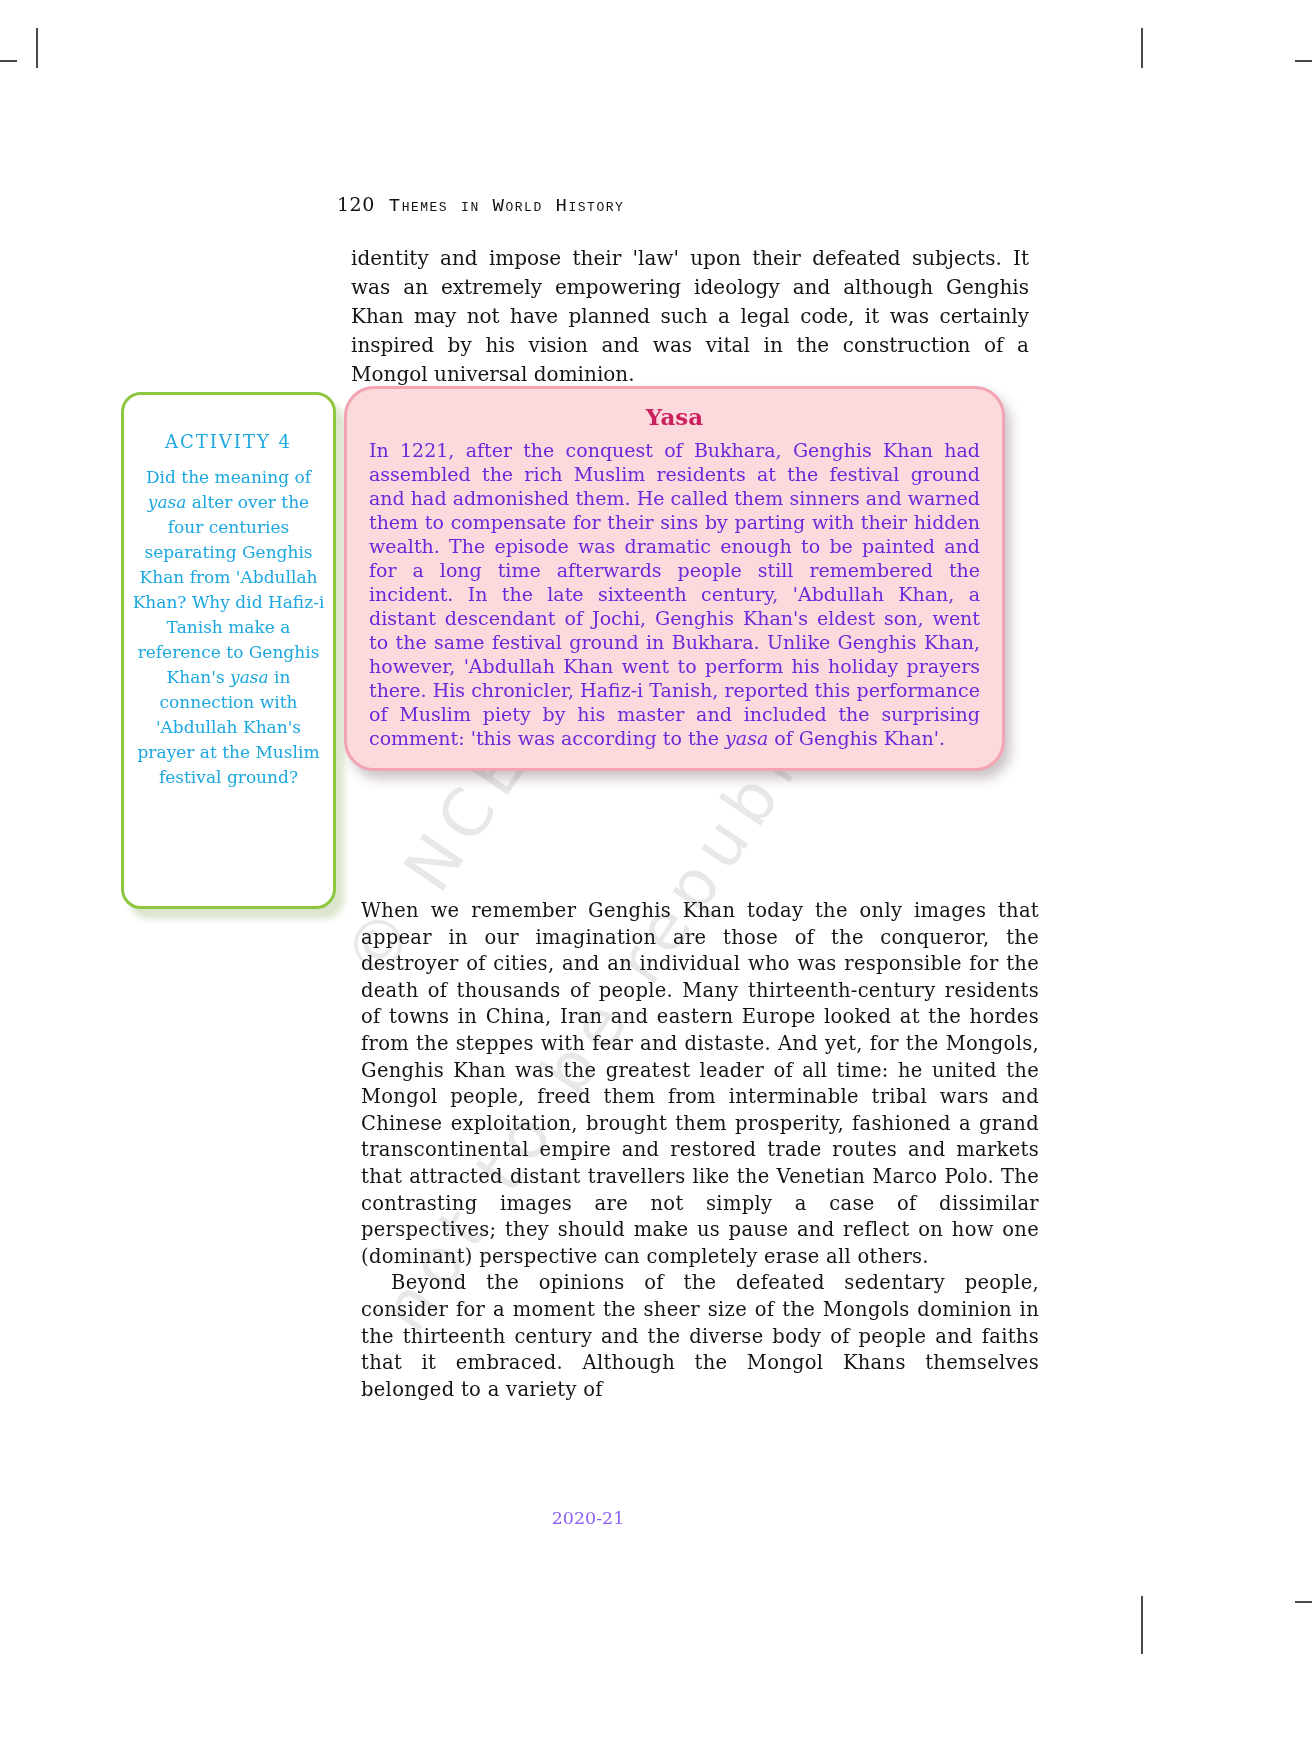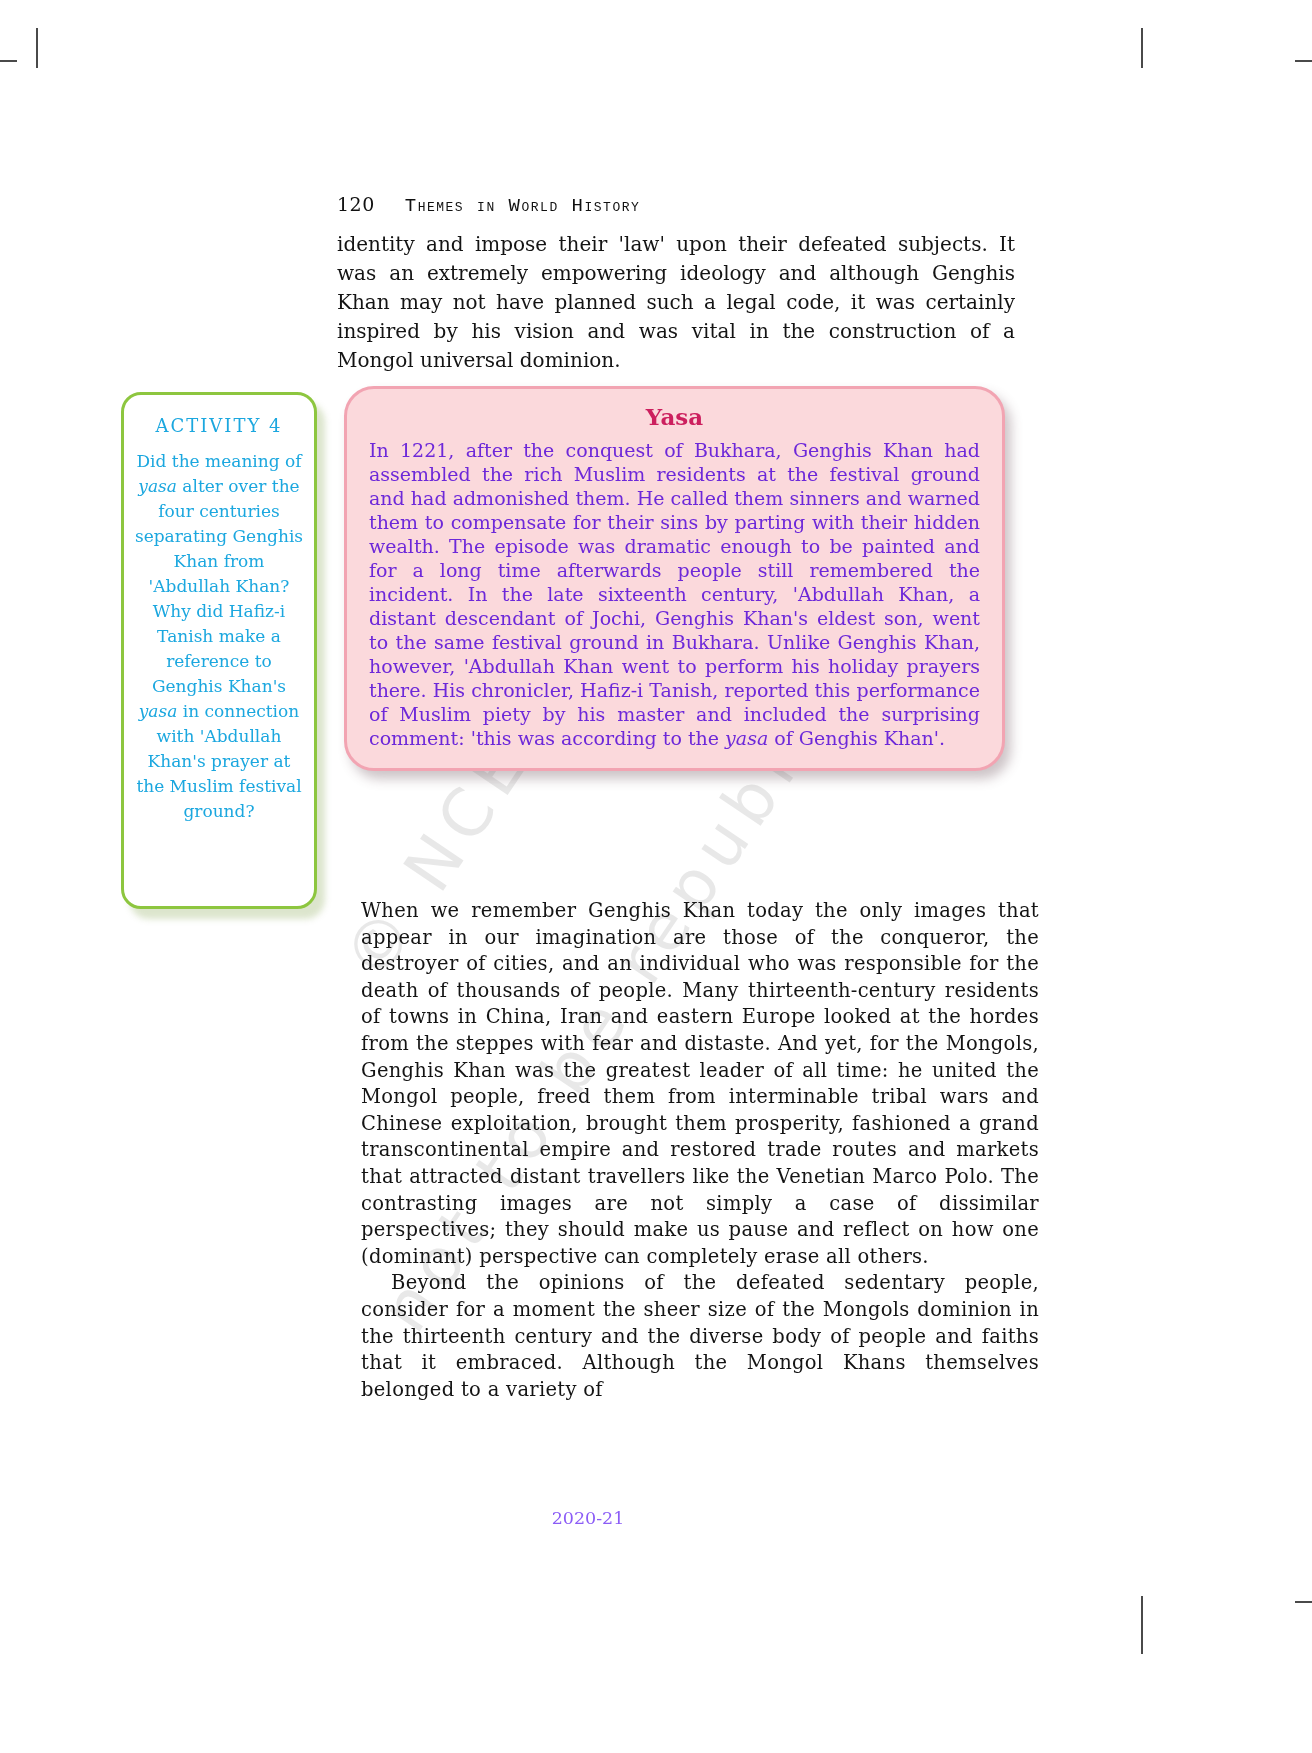--- a/index.html
+++ b/index.html
@@ -27,36 +27,36 @@
   .tl-h{left:0;top:60px;width:17px;height:2px;}
   .tr-v{left:1141px;top:28px;width:2px;height:40px;}
   .tr-h{left:1295px;top:60px;width:17px;height:2px;}
   .br-v{left:1141px;top:1596px;width:2px;height:58px;}
   .br-h{left:1295px;top:1601px;width:17px;height:2px;}
 
   .running-header{
     position:absolute;left:337px;top:193px;width:680px;
     font-size:19px;letter-spacing:0.5px;color:#111;
   }
-  .running-header .pg-num{margin-right:30px;}
+  .running-header .pg-num{margin-right:14px;}
   .running-header .pg-title{font-variant-caps:small-caps;letter-spacing:1.5px;font-family:Liberation Mono, monospace;}
 
   .intro{
-    position:absolute;left:337px;top:230px;width:678px;margin:0;
+    position:absolute;left:337px;top:230px;width:678px;margin:14px;
     font-size:20px;line-height:29px;text-align:justify;color:#141414;
   }
 
   .activity-box{
-    position:absolute;left:121px;top:392px;width:196px;height:517px;
+    position:absolute;left:121px;top:392px;width:215px;height:517px;
     box-sizing:border-box;
     border:3px solid var(--accent-green);
     border-radius:20px;
     background:#fff;
     box-shadow:8px 10px 6px rgba(140,170,90,0.30);
-    padding:20px 8px 10px 8px;
+    padding:36px 8px 10px 8px;
     text-align:center;
   }
   .activity-title{
     color:var(--accent-cyan);
     font-size:18px;letter-spacing:2px;
     margin-bottom:13px;
   }
   .activity-text{
     color:var(--accent-cyan);
     font-size:17px;line-height:25px;

